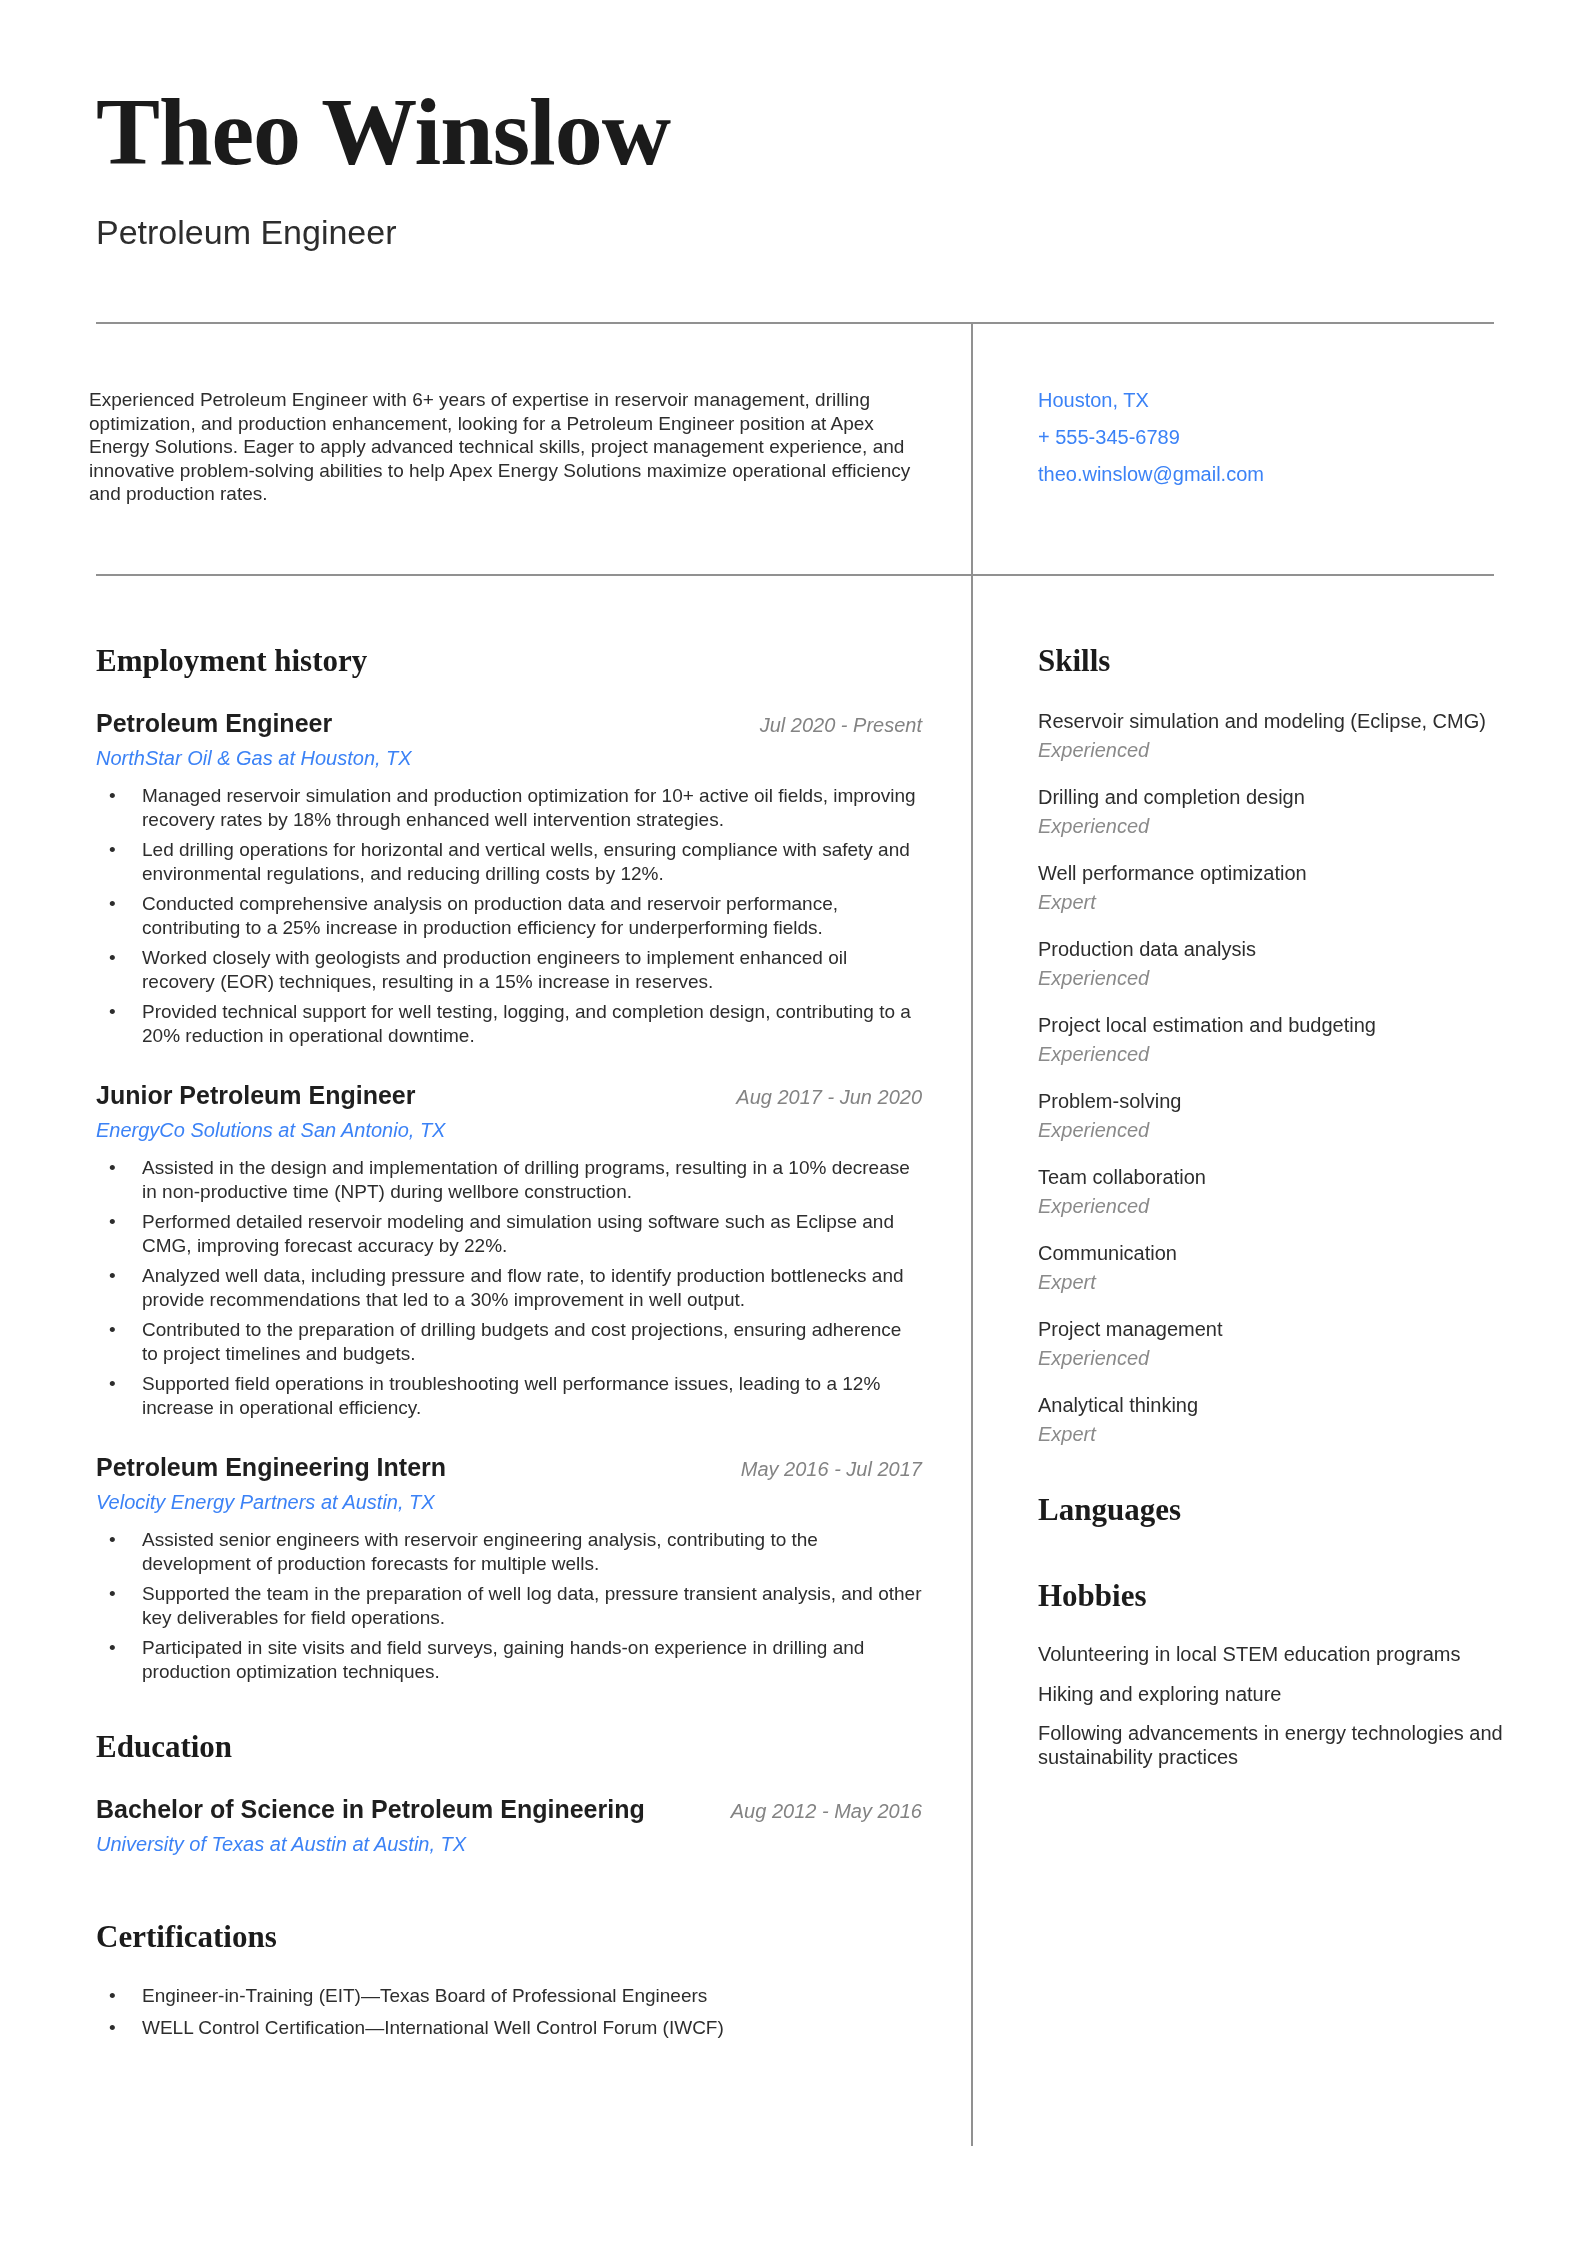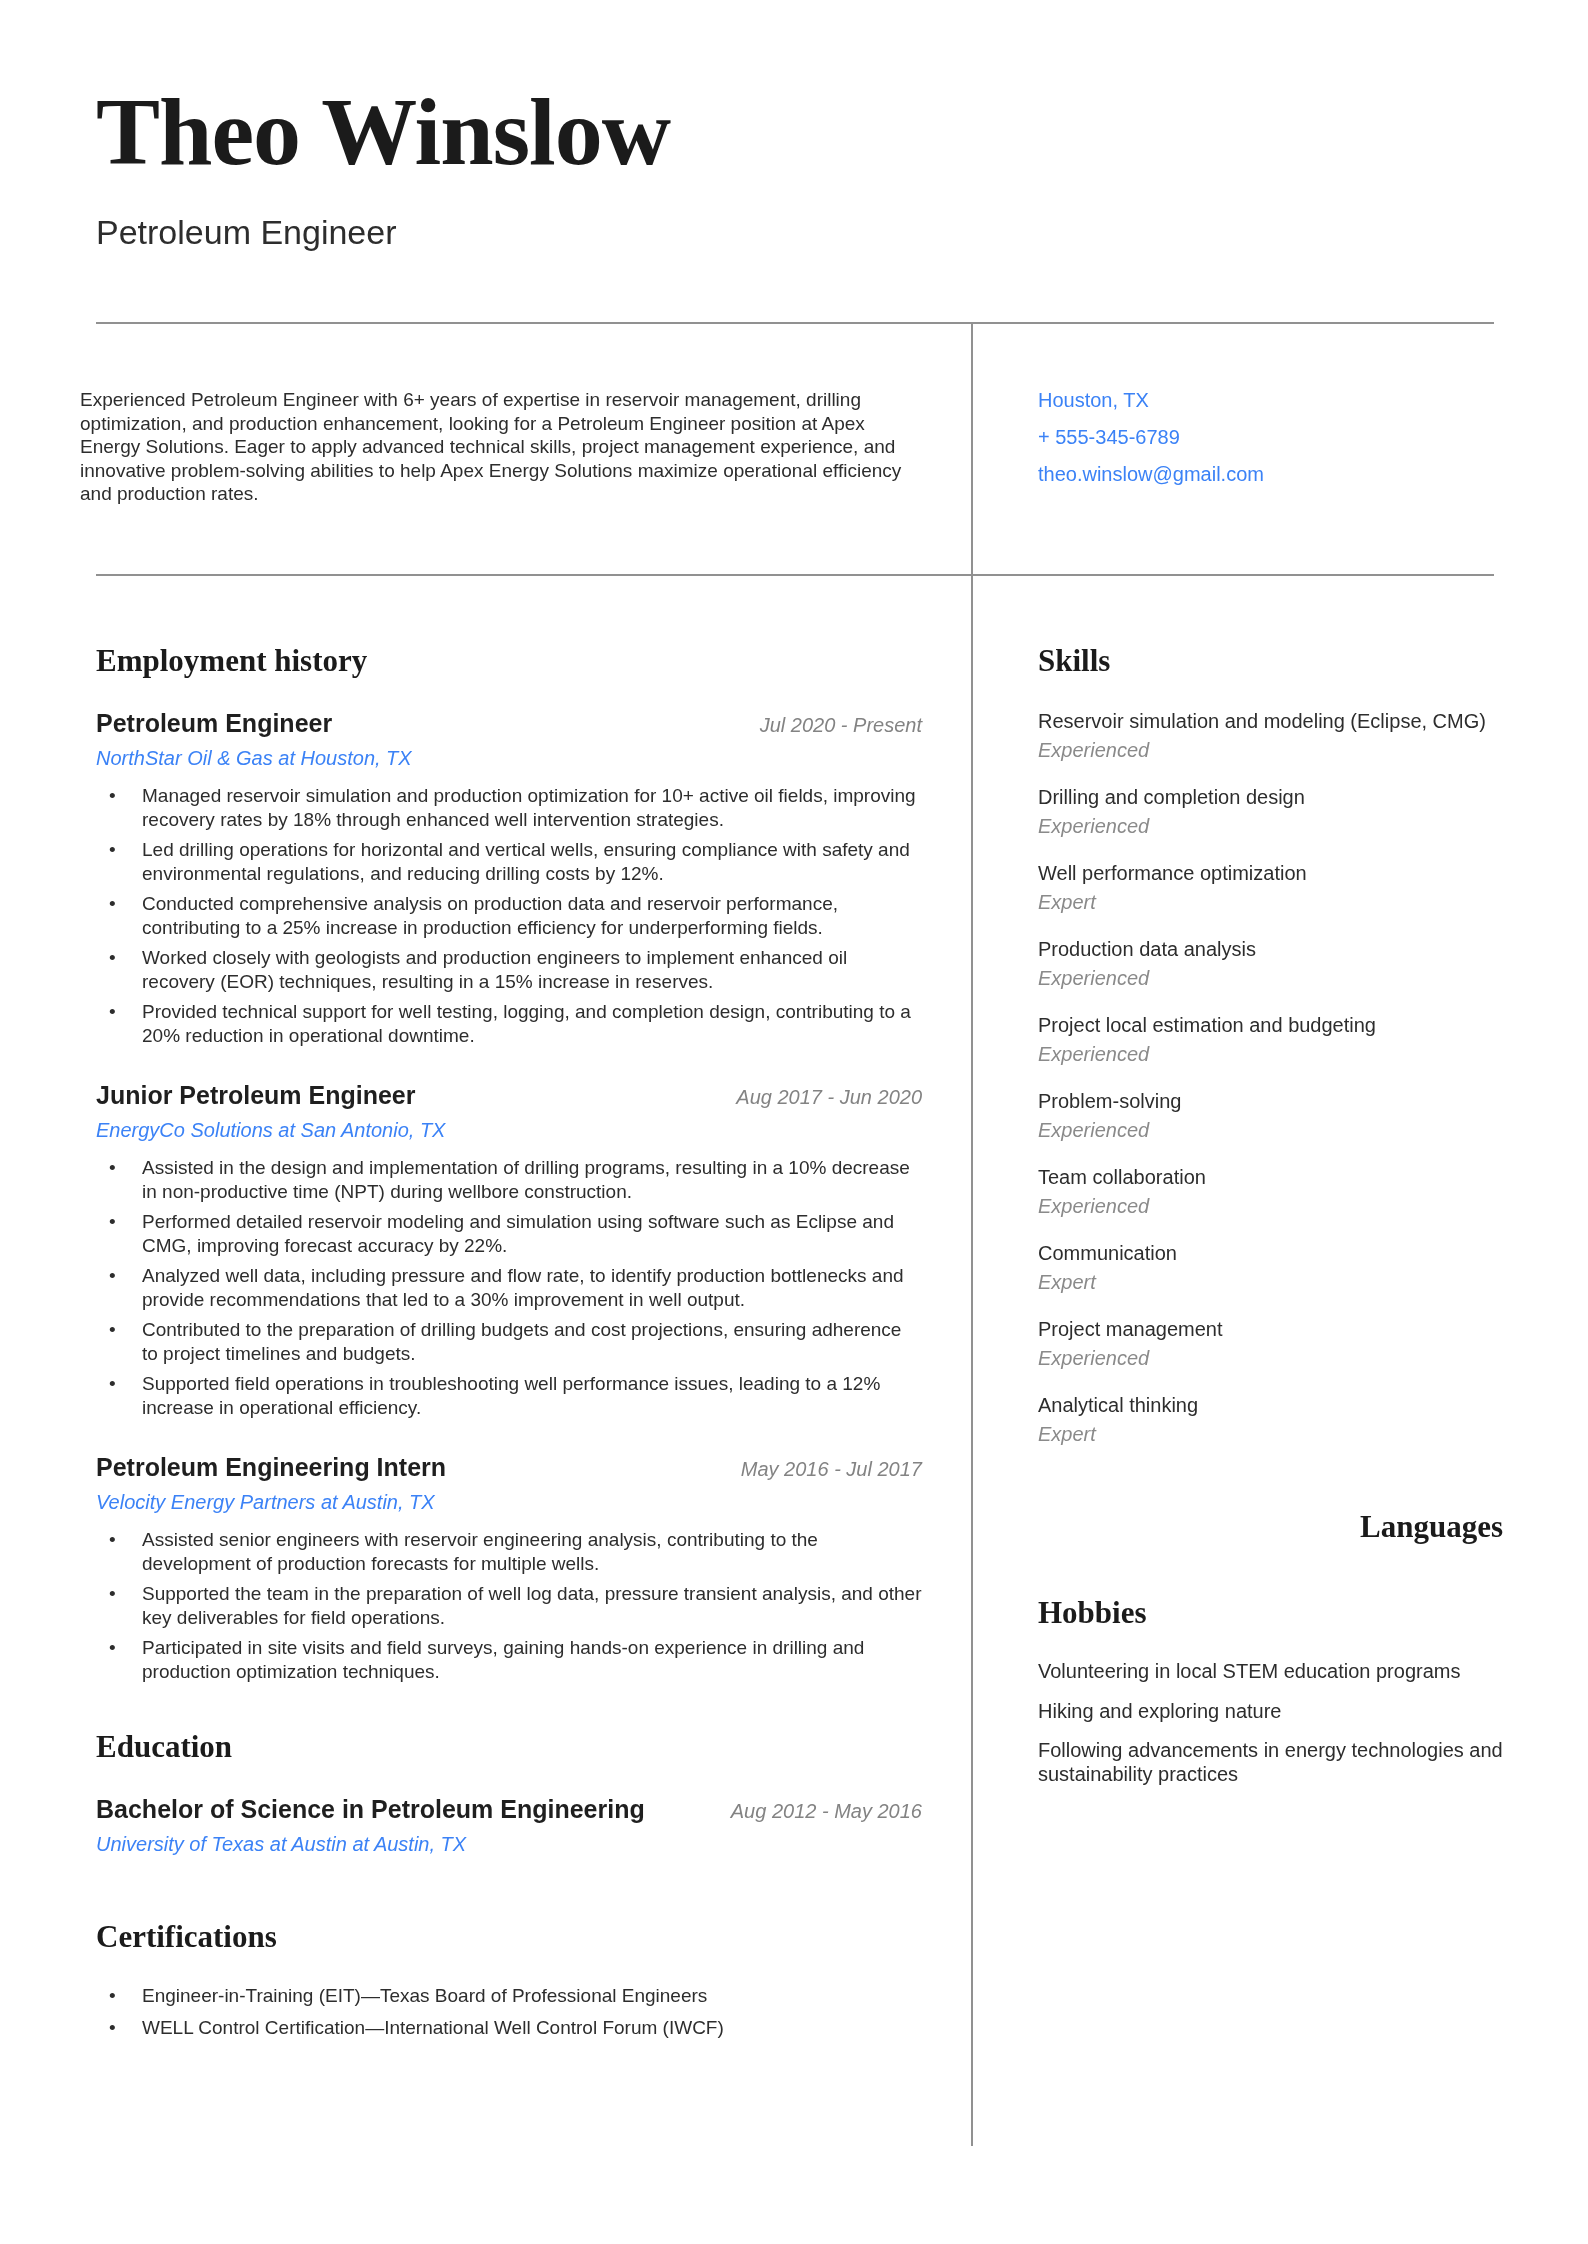--- a/index.html
+++ b/index.html
@@ -11,34 +11,34 @@
     position:absolute; left:96px; top:84px; margin:0;
     font-family:"Liberation Serif", serif; font-weight:700; font-size:96px;
     line-height:1.0; color:#1b1b1b; letter-spacing:-1px;
   }
   .subtitle { position:absolute; left:96px; top:214px; font-size:34px; line-height:1.1; color:#2d2d2d; }
   .rule { position:absolute; left:96px; width:1398px; height:2px; background:#919191; }
   .hr1 { top:322px; }
   .hr2 { top:574px; }
   .vdivider { position:absolute; left:971px; top:322px; width:2px; height:1824px; background:#919191; }
   .intro {
-    position:absolute; left:80px; top:388px; width:850px; margin:0;
+    position:absolute; left:89px; top:388px; width:850px; margin:0;
     font-size:19px; line-height:23.5px; color:#2d2d2d;
   }
   .contact { position:absolute; left:1038px; top:388px; width:460px; }
   .contact p { margin:0 0 13px 0; font-size:20px; line-height:24px; color:#3b82f6; }
   .col-left  { position:absolute; left:96px;  top:574px; width:826px; }
   .col-right { position:absolute; left:1038px; top:574px; width:465px; }
   h2 {
     font-family:"Liberation Serif", serif; font-weight:700; font-size:31px;
     line-height:34px; color:#1b1b1b; margin:70px 0 30px 0;
   }
   .h2-education { margin-top:47px; }
   .h2-certs    { margin-top:64px; }
-  .h2-langs    { margin-top:64px;text-align:right; }
+  .h2-langs    { margin-top:47px; }
   .h2-hobbies  { margin-top:52px; }
   .job + .job { margin-top:33px; }
   .job-head { display:flex; justify-content:space-between; align-items:baseline; }
   .job-head h3 { margin:0; font-size:25px; line-height:30px; font-weight:700; color:#1f1f1f; }
   .date { font-size:20px; font-style:italic; color:#838383; white-space:nowrap; padding-left:20px; }
   .company { margin:8px 0 0 0; font-size:20px; line-height:24px; font-style:italic; color:#3b82f6; }
   ul.bullets { list-style:none; margin:14px 0 0 0; padding:0; }
   ul.bullets li {
     position:relative; padding-left:46px; font-size:19px; line-height:23.5px;
     margin-bottom:7px; color:#2d2d2d;

